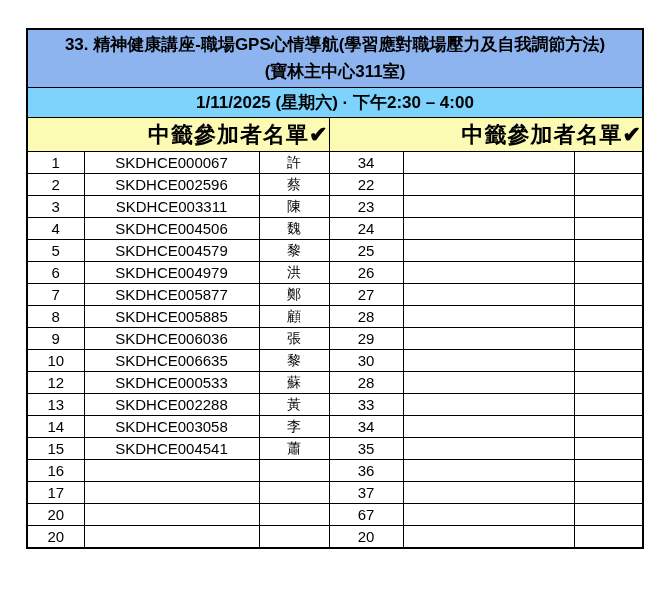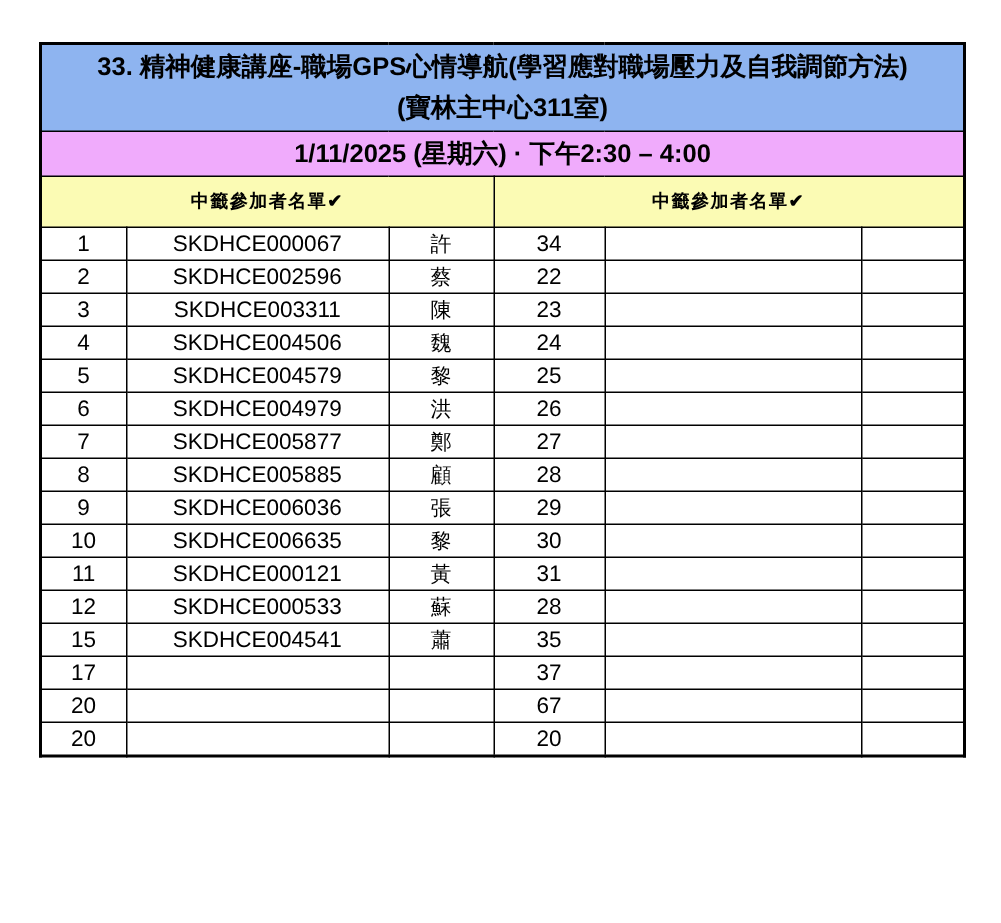--- a/index.html
+++ b/index.html
@@ -35,34 +35,34 @@
   .title-cell {
     background: #8EB4F0;
     height: 57px;
     text-align: center;
     vertical-align: middle;
     font-weight: bold;
     font-size: 17px;
     line-height: 1.55;
   }
   .date-cell {
-    background: #f0abfc;
+    background: #7dd3fc;
     height: 29px;
     text-align: center;
     vertical-align: middle;
     font-weight: bold;
     font-size: 17px;
   }
   .col-header {
     background: #FBFBB4;
     height: 33px;
-    text-align: center;
+    text-align: right;
     vertical-align: middle;
     font-weight: bold;
-    font-size: 12px;
+    font-size: 22px;
     letter-spacing: 1px;
   }
   tbody td {
     height: 21px;
     text-align: center;
     vertical-align: middle;
     font-size: 15px;
     background: #ffffff;
   }
   tbody td.name {
@@ -173,40 +173,56 @@
   </tr>
           <tr>
     <td class="num">10</td>
     <td class="code">SKDHCE006635</td>
     <td class="name">黎</td>
     <td class="num">30</td>
     <td class="code"></td>
     <td class="name"></td>
   </tr>
           <tr>
-    <td class="num">11</td>
-    <td class="code">SKDHCE000121</td>
-    <td class="name">黃</td>
-    <td class="num">31</td>
-    <td class="code"></td>
-    <td class="name"></td>
-  </tr>
-          <tr>
     <td class="num">12</td>
     <td class="code">SKDHCE000533</td>
     <td class="name">蘇</td>
     <td class="num">28</td>
     <td class="code"></td>
     <td class="name"></td>
   </tr>
           <tr>
+    <td class="num">13</td>
+    <td class="code">SKDHCE002288</td>
+    <td class="name">黃</td>
+    <td class="num">33</td>
+    <td class="code"></td>
+    <td class="name"></td>
+  </tr>
+          <tr>
+    <td class="num">14</td>
+    <td class="code">SKDHCE003058</td>
+    <td class="name">李</td>
+    <td class="num">34</td>
+    <td class="code"></td>
+    <td class="name"></td>
+  </tr>
+          <tr>
     <td class="num">15</td>
     <td class="code">SKDHCE004541</td>
     <td class="name">蕭</td>
     <td class="num">35</td>
+    <td class="code"></td>
+    <td class="name"></td>
+  </tr>
+          <tr>
+    <td class="num">16</td>
+    <td class="code"></td>
+    <td class="name"></td>
+    <td class="num">36</td>
     <td class="code"></td>
     <td class="name"></td>
   </tr>
           <tr>
     <td class="num">17</td>
     <td class="code"></td>
     <td class="name"></td>
     <td class="num">37</td>
     <td class="code"></td>
     <td class="name"></td>

